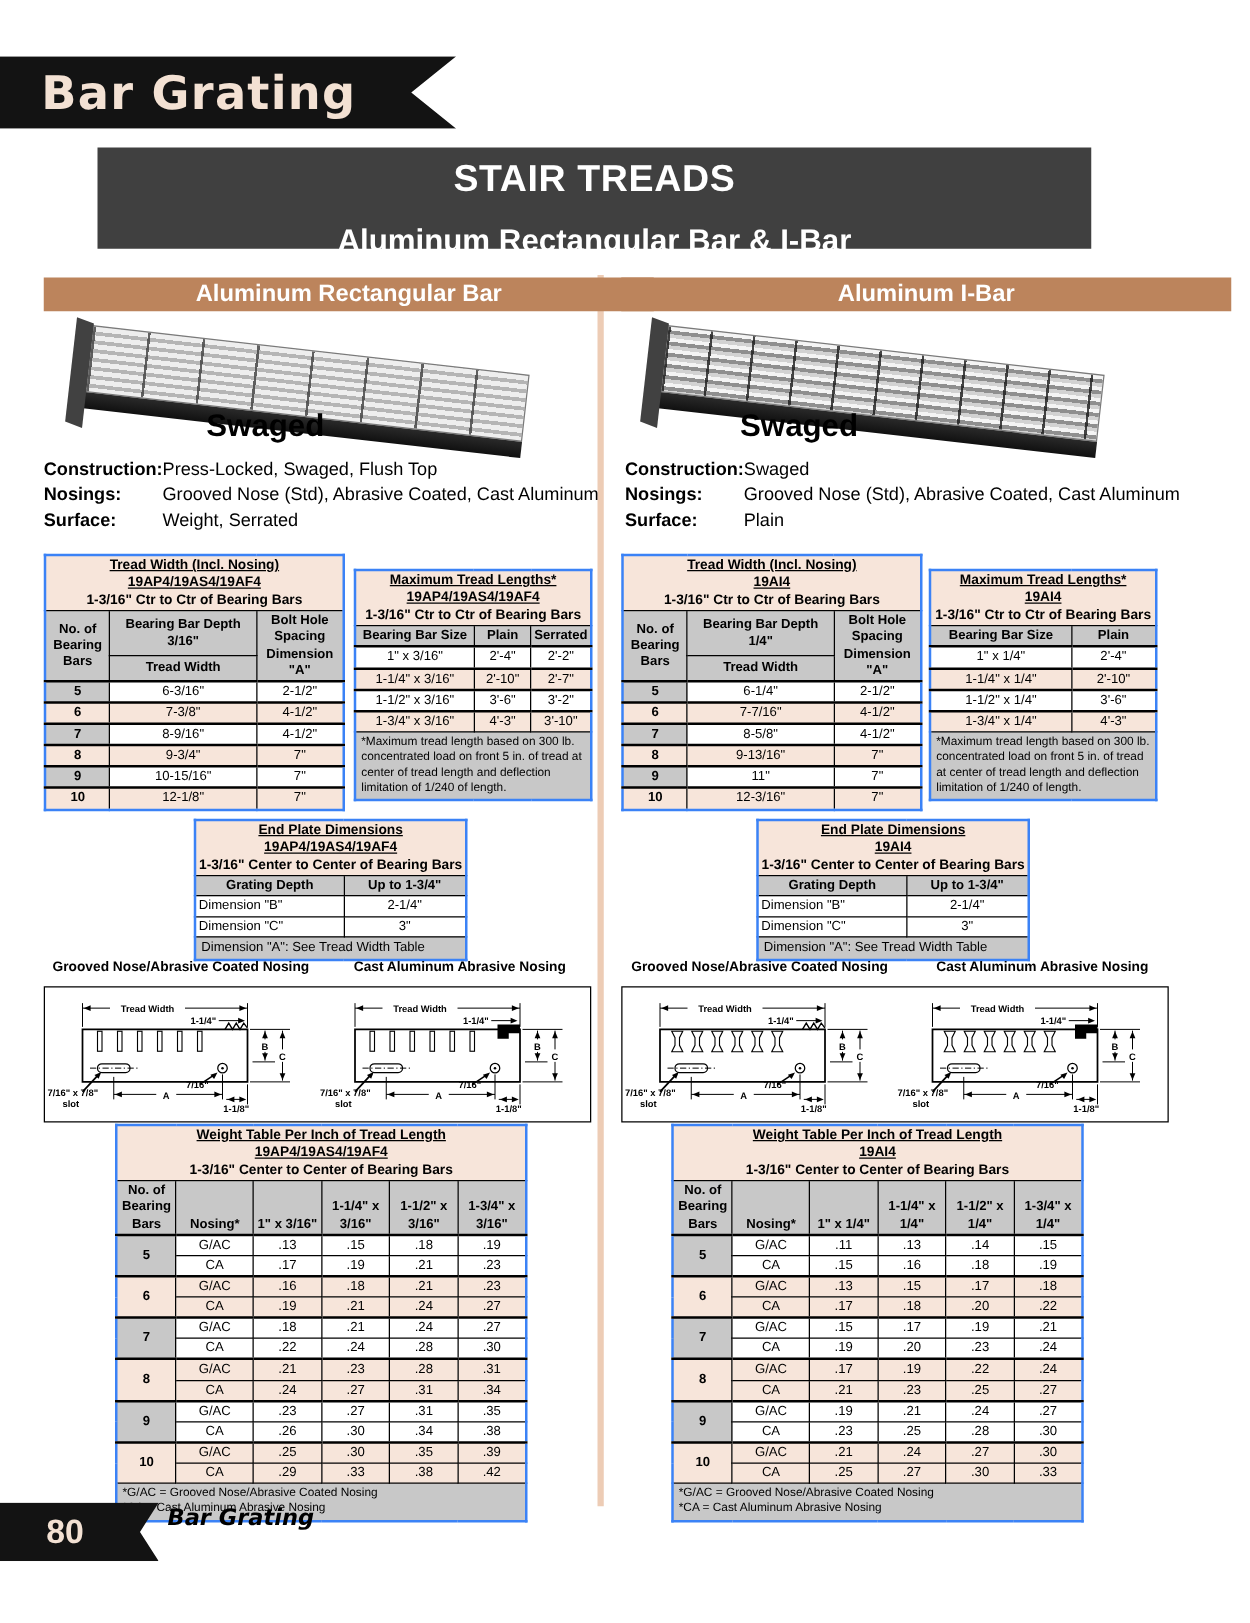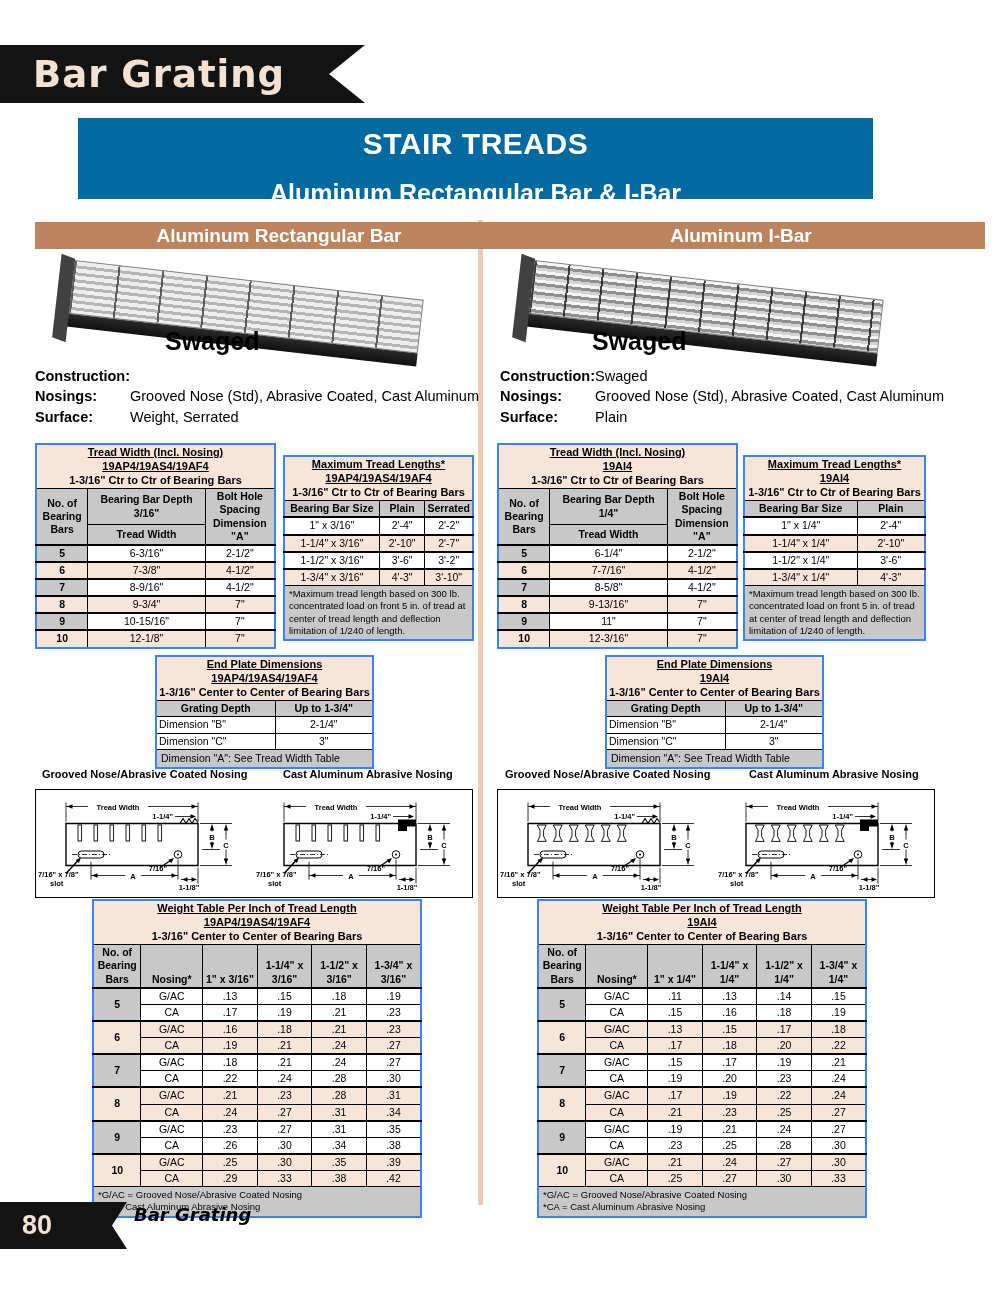--- a/index.html
+++ b/index.html
@@ -4,21 +4,21 @@
 <style>
   html,body{margin:0;padding:0;background:#fff}
   #page{position:relative;width:1000px;height:1298px;background:#fff;overflow:hidden;font-family:"Liberation Sans",sans-serif;color:#000}
 
   
   .banner{position:absolute;left:0;top:45px;width:365px;height:58px;background:#131313;
     clip-path:polygon(0 0,100% 0,calc(100% - 36px) 50%,100% 100%,0 100%);
     display:flex;align-items:center}
   .banner span{font-family:"DejaVu Sans",sans-serif;font-weight:bold;font-size:37px;color:#f3e1d3;padding-left:33px;letter-spacing:1px}
 
-  .title-box{position:absolute;left:78px;top:118px;width:795px;height:81px;background:#0369a1;text-align:center;color:#fff}
+  .title-box{position:absolute;left:78px;top:118px;width:795px;height:81px;background:#404040;text-align:center;color:#fff}
   .title-box .t1{font-size:30px;font-weight:bold;margin-top:9px;letter-spacing:.5px}
   .title-box .t2{font-size:25px;font-weight:bold;margin-top:18px}
 
   .col-header{position:absolute;top:222px;width:488px;height:27px;background:#bc845c;color:#fff;
     font-size:19px;font-weight:bold;text-align:center;line-height:27px}
 
   .divider{position:absolute;left:478px;top:220px;width:5px;height:985px;background:#edccb5}
 
   
   .photo{position:absolute;width:392px;height:112px}
@@ -60,21 +60,21 @@
   
   .diag-label{position:absolute;top:768px;font-size:11px;font-weight:bold}
   .diagram-box{position:absolute;top:789px;width:436px;height:107px;border:1.5px solid #000;display:flex;background:#fff}
   .dia{flex:1;height:100%}
   .dia svg{width:100%;height:100%}
   .dt{font:bold 7.5px "Liberation Sans",sans-serif}
 
   
   .foot-flag{position:absolute;left:0;top:1202px;width:127px;height:47px;background:#131313;
     clip-path:polygon(0 0,100% 0,calc(100% - 15px) 50%,100% 100%,0 100%)}
-  .foot-flag span{font-size:27px;font-weight:bold;color:#f3e1d3;line-height:47px;padding-left:22px;display:inline-block}
+  .foot-flag span{font-size:27px;font-weight:bold;color:#f3e1d3;line-height:47px;padding-left:37px;display:inline-block}
   .foot-section{position:absolute;left:134px;top:1204px;font-size:18px;font-weight:bold;font-style:italic;font-family:"DejaVu Sans",sans-serif}
   .site{position:absolute;left:588px;top:1206px;font-family:"DejaVu Sans",sans-serif;font-weight:bold;font-size:37px;letter-spacing:-1px}
 </style>
 </head>
 <body>
 
 <div id="page">
 
   <div class="banner">
     <span>Bar Grating</span>
@@ -94,20 +94,21 @@
       <div class="endplate"></div>
       <div class="surface"></div>
       <div class="front"></div>
     </div>
   </div>
   <div class="swaged" style="left:165px">Swaged</div>
 
   <div class="specs" style="left:35px">
     <div class="spec-row">
       <span class="spec-label">Construction:</span>
+      <span class="spec-value">Press-Locked, Swaged, Flush Top</span>
     </div>
     <div class="spec-row">
       <span class="spec-label">Nosings:</span>
       <span class="spec-value">Grooved Nose (Std), Abrasive Coated, Cast Aluminum</span>
     </div>
     <div class="spec-row">
       <span class="spec-label">Surface:</span>
       <span class="spec-value">Weight, Serrated</span>
     </div>
   </div>

